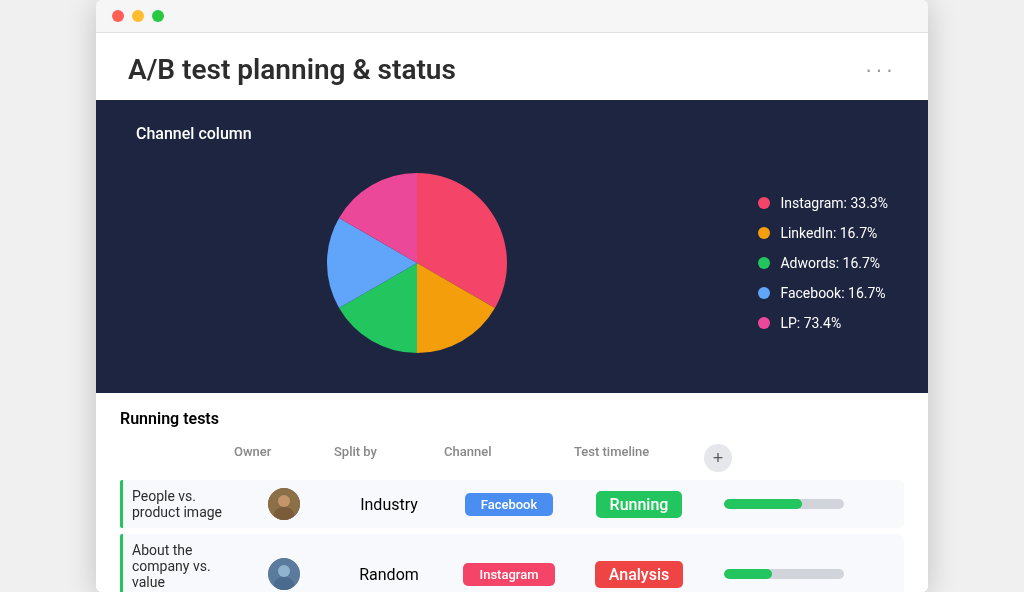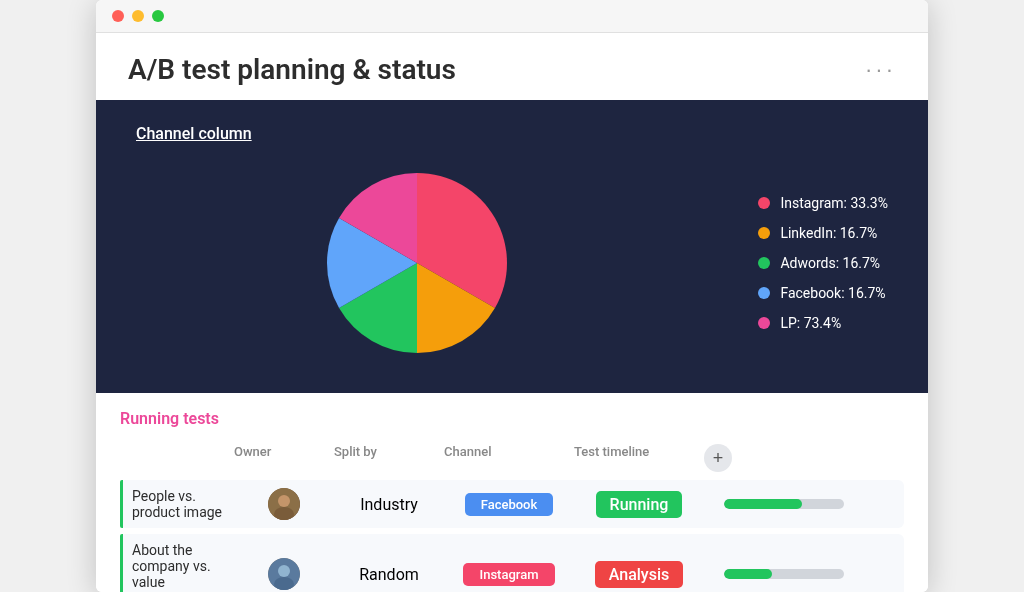--- a/index.html
+++ b/index.html
@@ -70,21 +70,20 @@
     .chart-section {
       background: #1e2540;
       padding: 24px 40px 30px 40px;
       flex-shrink: 0;
     }
     .chart-section-title {
       color: #fff;
       font-size: 16px;
       font-weight: 500;
       margin-bottom: 20px;
-      text-decoration: underline;
     }
     .chart-area {
       display: flex;
       align-items: center;
       gap: 60px;
     }
     .pie-container {
       flex-shrink: 0;
       display: flex;
       align-items: center;
@@ -110,21 +109,21 @@
     }
 
     .bottom-section {
       flex: 1;
       padding: 16px 24px 0 24px;
       overflow: hidden;
     }
     .running-tests-title {
       font-size: 16px;
       font-weight: 600;
-      color: #ec4899;
+      color: #000000;
       margin-bottom: 12px;
     }
     .table-container {
       overflow: hidden;
     }
     .table-header {
       display: grid;
       grid-template-columns: 1fr 100px 110px 130px 130px 160px 40px;
       padding: 4px 0 8px 0;
       color: #888;

